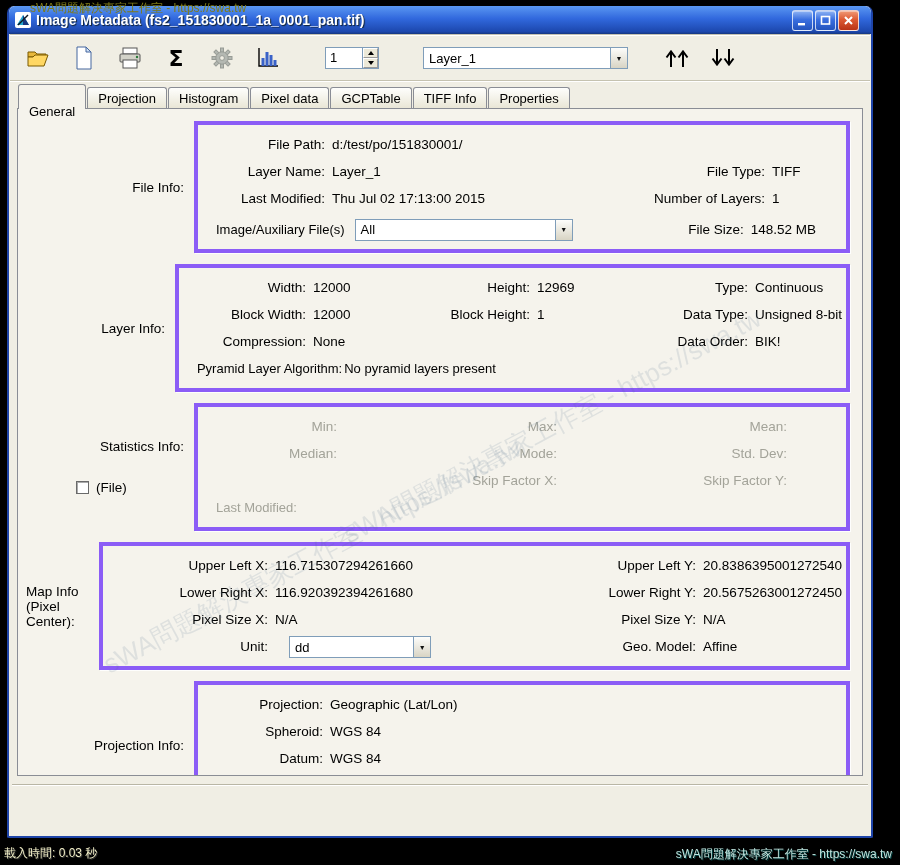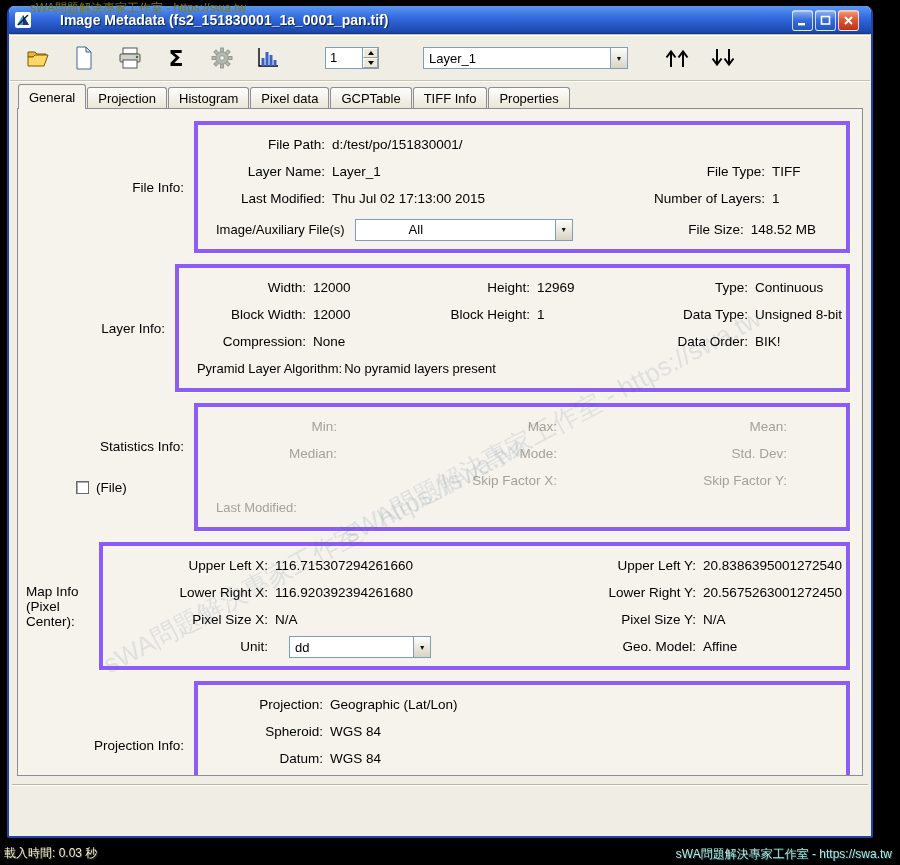--- a/index.html
+++ b/index.html
@@ -34,21 +34,20 @@
     z-index:10;
     overflow:hidden;
   }
   .titlebar {
     height:28px;
     background:linear-gradient(180deg,#5a97f2 0%,#3168dd 45%,#1c47ad 92%,#15367f 100%);
     border-radius:6px 6px 0 0;
     display:flex; align-items:center;
     padding:0 12px 0 6px;
     color:#fff;
-    gap:24px;
   }
   .titlebar .title {
     flex:1; font-size:14px; font-weight:bold; margin-left:5px;
     text-shadow:1px 1px 1px #123; white-space:nowrap; overflow:hidden;
   }
   .winbtns { display:flex; gap:2px; }
   .wbtn {
     width:21px; height:21px; border-radius:3px;
     border:1px solid rgba(255,255,255,.75);
     display:flex; align-items:center; justify-content:center;
@@ -84,21 +83,21 @@
 
   
   .tabstrip { display:flex; align-items:flex-end; padding-left:9px; height:26px; position:relative; z-index:3; }
   .tab {
     border:1px solid #8a8d95; border-bottom:none;
     border-radius:3px 3px 0 0;
     background:linear-gradient(180deg,#fefefc,#e9e6d6);
     padding:3px 10px 3px; margin-right:1px; font-size:13px; height:21px; white-space:nowrap;
   }
   .tab.active {
-    background:#f5f3ec; height:25px; padding-top:5px; position:relative; bottom:-1px; z-index:5;
+    background:#f5f3ec; height:25px; padding-top:19px; position:relative; bottom:-1px; z-index:5;
   }
 
   
   .panel {
     margin:0 8px; border:1px solid #8a8d95; background:#f5f3ec;
     height:668px; padding:12px 8px 6px 8px; position:relative; z-index:2; overflow:hidden;
   }
   .section { display:flex; margin-bottom:11px; }
   .section-label-col { width:168px; display:flex; flex-direction:column; align-items:flex-end; justify-content:center; padding-right:10px; font-size:13.5px; }
   .groupbox {
@@ -109,21 +108,21 @@
     padding:6px 4px;
   }
   .cell { display:block; line-height:27px; white-space:nowrap; font-size:13.5px; }
   .lbl { text-align:right; padding-right:5px; }
   .val { text-align:left; padding-left:2px; }
   .dis { color:#a3a399; }
 
   .fi-grid { display:grid; grid-template-columns:128px 288px 152px 1fr; }
   .fi-span { grid-column:2 / 5; }
   .fi-row4 { display:flex; align-items:center; margin-top:4px; padding-left:14px; }
-  .fi-row4 .combo { width:218px; margin-left:10px;padding-left:48px; }
+  .fi-row4 .combo { width:218px; margin-left:10px; }
   .fi-size { margin-left:auto; margin-right:26px; display:flex; }
 
   .li-grid { display:grid; grid-template-columns:128px 112px 112px 106px 112px 1fr; }
   .li-row4 { display:flex; align-items:flex-start; padding-left:14px; line-height:27px; }
   .li-row4 .val { }
 
   .st-grid { display:grid; grid-template-columns:140px 70px 150px 70px 160px 1fr; }
   .st-row4 { padding-left:14px; line-height:27px; }
 
   .chkrow { display:flex; align-items:center; gap:7px; margin-top:26px; align-self:flex-start; margin-left:50px; }

